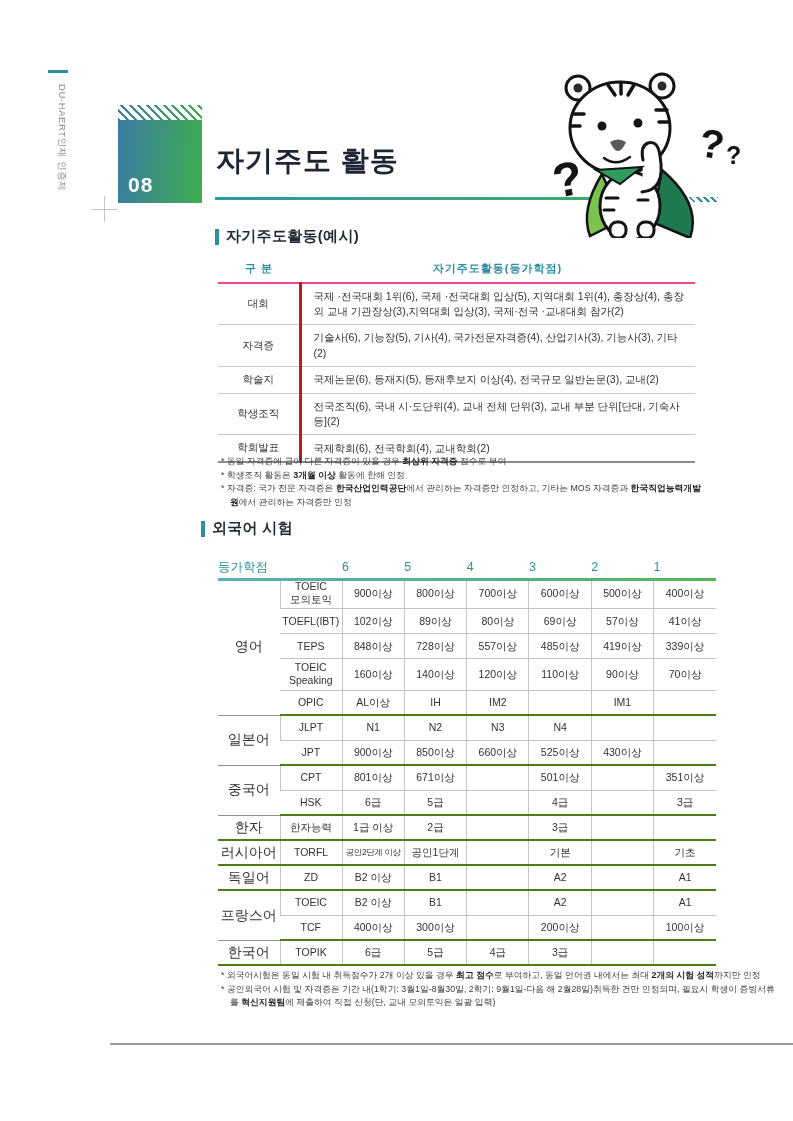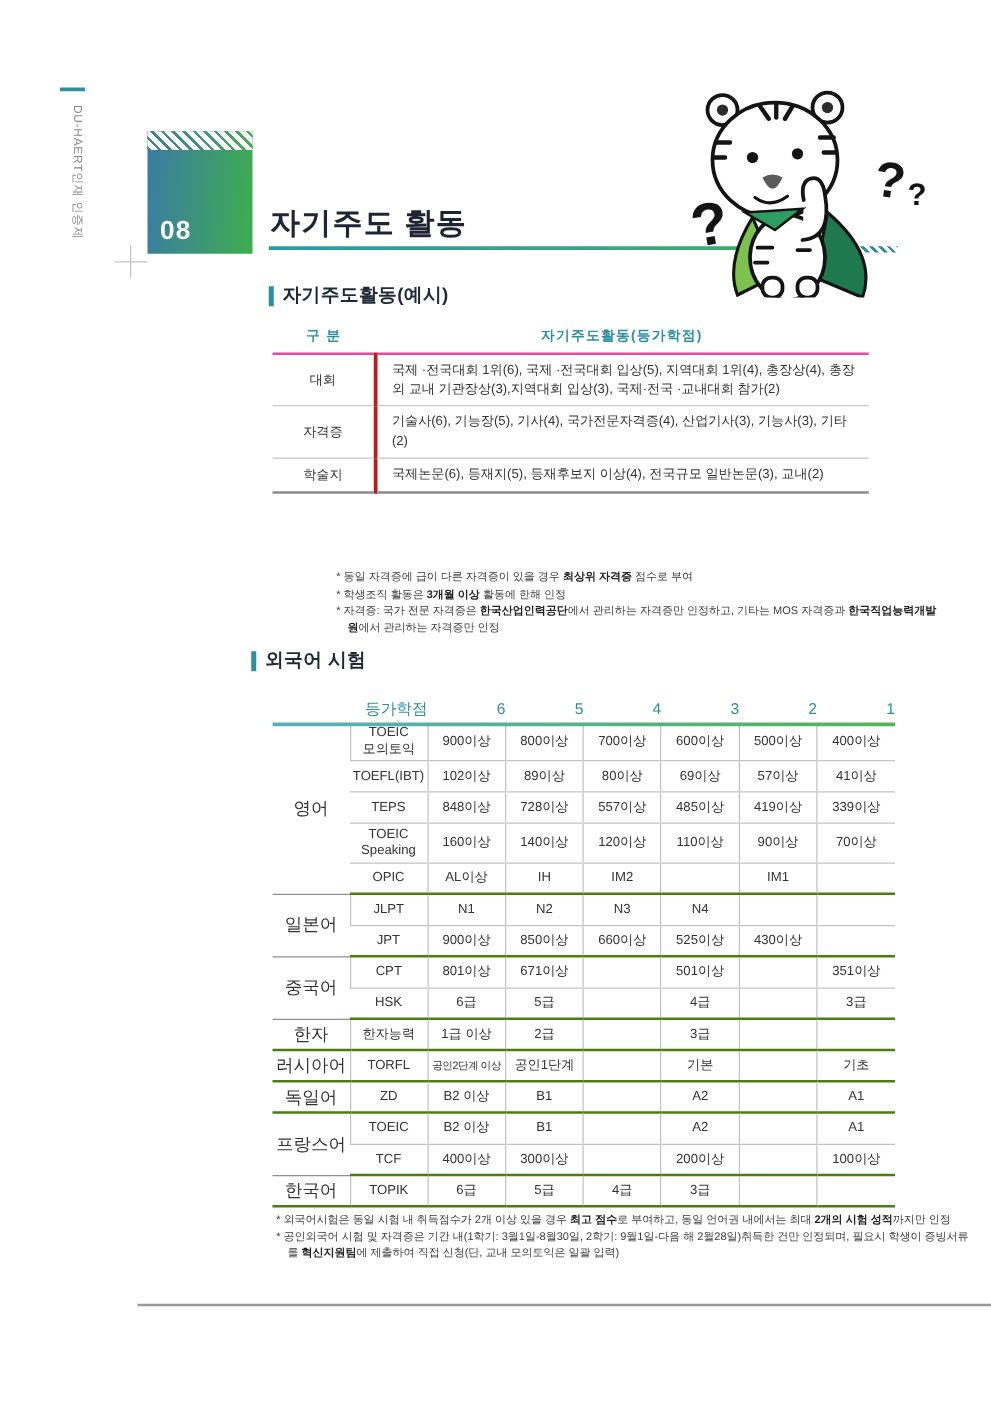--- a/index.html
+++ b/index.html
@@ -25,21 +25,21 @@
   }
   .num-box::before {
     content:""; position:absolute; left:0; top:0; right:0; height:15px;
     background:
       repeating-linear-gradient(45deg, rgba(255,255,255,0) 0 2px, #ffffff 2px 6px),
       linear-gradient(95deg,#3a7ba4 0%,#3fae4e 100%);
   }
   .num-box .num { position:absolute; left:10px; bottom:6px; color:#fff; font-size:21px; font-weight:bold; letter-spacing:1px; }
   
   .page-title {
-    position:absolute; left:216px; top:162px; font-size:24px; font-weight:800;
+    position:absolute; left:216px; top:142px; font-size:28px; font-weight:800;
     color:#1e2433; letter-spacing:1px;
   }
   .title-underline { position:absolute; left:215px; top:197px; width:457px; height:3px;
     background:linear-gradient(90deg,#2a9aa5,#3fae62); }
   .title-underline-hatch { position:absolute; left:679px; top:197px; width:39px; height:5px;
     background:repeating-linear-gradient(45deg,#2b8f9e 0 2px, rgba(0,0,0,0) 2px 5px); }
   .mascot { position:absolute; left:550px; top:70px; width:192px; height:168px; }
   
   .sec-head { position:absolute; display:flex; align-items:center; gap:7px; }
   .sec-head .bar { width:4px; height:16px; background:#2b8f9e; }
@@ -50,28 +50,28 @@
   .t1wrap { position:absolute; left:218px; top:257px; width:477px; }
   table { border-collapse:collapse; table-layout:fixed; width:100%; }
   #t1 th { font-size:11px; font-weight:bold; color:#2e8fa0; padding:4px 2px 6px 2px;
     border-bottom:2px solid #ec4899; letter-spacing:1px; }
   #t1 td { border-bottom:1px solid #c9c9c9; font-size:10.5px; color:#333; vertical-align:middle; }
   #t1 td.cat { width:82px; text-align:center; border-right:3px solid #b91c1c; padding:6px 2px; }
   #t1 td.detail { padding:5px 6px 5px 12px; line-height:1.45; text-align:left; }
   #t1 tr:last-child td { border-bottom:2px solid #8c8c8c; }
   
   .fns { position:absolute; font-size:8.8px; color:#3c3c3c; line-height:1.55; }
-  #fns1 { left:221px; top:455px; width:480px;margin-left:48px; }
+  #fns1 { left:221px; top:455px; width:480px; }
   #fns2 { left:221px; top:969px; width:560px; }
   .fn { padding-left:9px; text-indent:-9px; }
   .fn b { color:#222; }
   
   .t2wrap { position:absolute; left:218px; top:556px; width:498px; }
   #t2 th { font-size:12.5px; font-weight:normal; color:#2e8fa0; height:22px; vertical-align:middle;
-    text-align:right; border:none; }
+    text-align:left; border:none; }
   .grad-line { position:absolute; left:0; top:22px; width:498px; height:3px;
     background:linear-gradient(90deg,#58afbd,#55b457); }
   #t2 td { border-left:1px solid #c4c4c4; border-bottom:1px solid #c4c4c4;
     height:25px; text-align:center; vertical-align:middle; font-size:10.5px; color:#333;
     padding:2px 1px; line-height:1.25; word-break:keep-all; }
   #t2 td:first-child { border-left:none; }
   #t2 td.lang { border-left:none; border-bottom:1px solid #8f8f8f; font-size:14px; }
   #t2 tr.group-end td { border-bottom:2px solid #4d7c0f; }
   #t2 td.v-long { font-size:8.5px; letter-spacing:-0.4px; }
   
@@ -153,20 +153,28 @@
             <td class="cat">대회</td>
             <td class="detail">국제 ·전국대회 1위(6), 국제 ·전국대회 입상(5), 지역대회 1위(4), 총장상(4), 총장외 교내 기관장상(3),지역대회 입상(3), 국제·전국 ·교내대회 참가(2)</td>
           </tr>
           <tr>
             <td class="cat">자격증</td>
             <td class="detail">기술사(6), 기능장(5), 기사(4), 국가전문자격증(4), 산업기사(3), 기능사(3), 기타(2)</td>
           </tr>
           <tr>
             <td class="cat">학술지</td>
             <td class="detail">국제논문(6), 등재지(5), 등재후보지 이상(4), 전국규모 일반논문(3), 교내(2)</td>
+          </tr>
+          <tr>
+            <td class="cat">학생조직</td>
+            <td class="detail">전국조직(6), 국내 시·도단위(4), 교내 전체 단위(3), 교내 부분 단위[단대, 기숙사 등](2)</td>
+          </tr>
+          <tr>
+            <td class="cat">학회발표</td>
+            <td class="detail">국제학회(6), 전국학회(4), 교내학회(2)</td>
           </tr>
         </tbody>
     </table>
   </div>
 
   <div class="fns" id="fns1">
       <div class="fn">* <span>동일 자격증에 급이 다른 자격증이 있을 경우 </span><b>최상위 자격증</b><span> 점수로 부여</span></div>
       <div class="fn">* <span>학생조직 활동은 </span><b>3개월 이상</b><span> 활동에 한해 인정</span></div>
       <div class="fn">* <span>자격증: 국가 전문 자격증은 </span><b>한국산업인력공단</b><span>에서 관리하는 자격증만 인정하고, 기타는 MOS 자격증과 </span><b>한국직업능력개발원</b><span>에서 관리하는 자격증만 인정</span></div>
     </div>

